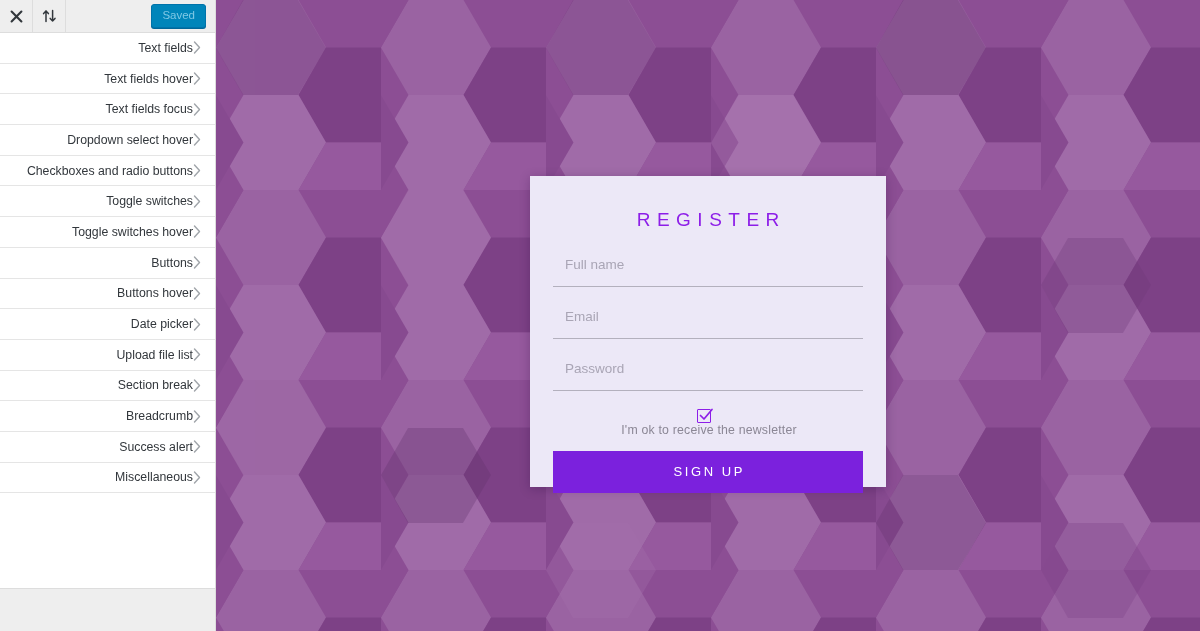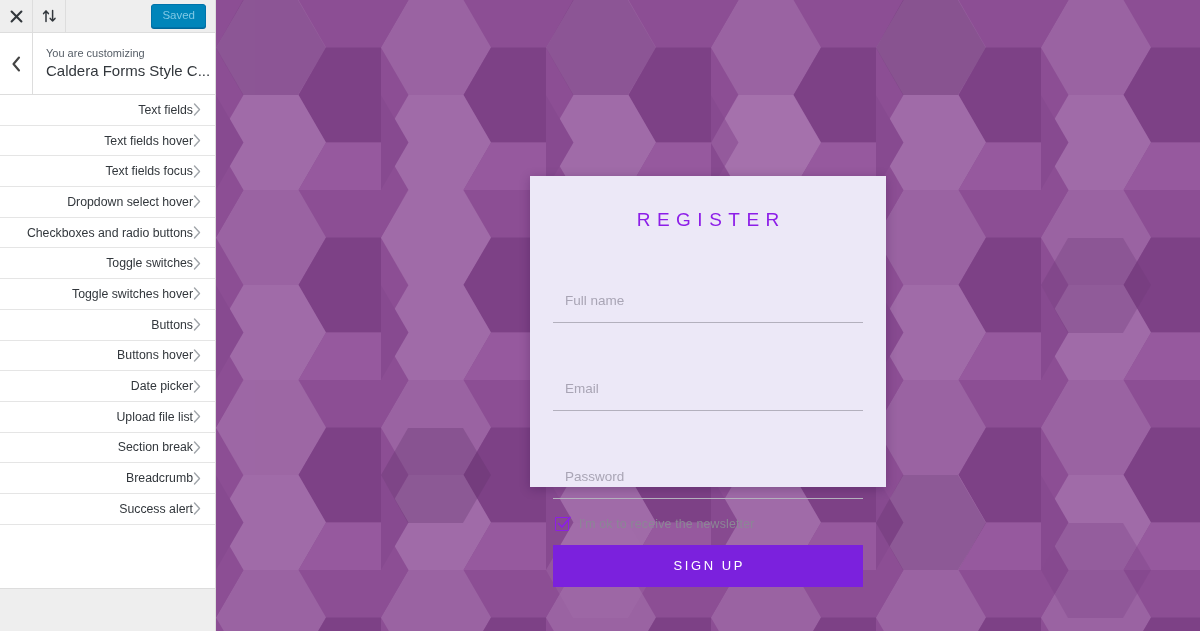--- a/index.html
+++ b/index.html
@@ -171,30 +171,30 @@
   .field input {
     width: 100%;
     border: 0;
     outline: none;
     background: transparent;
     font-size: 13.5px;
     color: #5d5a68;
     font-family: "Liberation Sans", sans-serif;
     padding: 3px 0 4px 12px;
     line-height: 1.4;
-    margin-top: 36px;
   }
   .field input::placeholder { color: #a9a5b5; }
 
   .check-row {
     display: flex;
     align-items: center;
     margin-top: 0;
     margin-bottom: 14px;
     padding-left: 2px;
+    flex-direction: column;
   }
   .checkbox {
     width: 14px;
     height: 14px;
     border: 1.6px solid #8d1ee8;
     border-radius: 1px;
     position: relative;
     margin-right: 10px;
     flex: 0 0 auto;
     background: transparent;
@@ -236,31 +236,20 @@
       <div class="sb-icon-btn">
         <svg width="15" height="14" viewBox="0 0 15 14" aria-hidden="true">
           <path d="M4 12.5 L4 2 M4 2 L1.6 4.6 M4 2 L6.4 4.6" stroke="#32373c" stroke-width="1.5" fill="none" stroke-linecap="round" stroke-linejoin="round"></path>
           <path d="M10.6 1.5 L10.6 12 M10.6 12 L8.2 9.4 M10.6 12 L13 9.4" stroke="#32373c" stroke-width="1.5" fill="none" stroke-linecap="round" stroke-linejoin="round"></path>
         </svg>
       </div>
       <div class="sb-topbar-spacer"></div>
       <button class="saved-btn">Saved</button>
     </div>
 
-    <div class="sb-header">
-      <div class="sb-back">
-        <svg width="11" height="16" viewBox="0 0 11 16" aria-hidden="true">
-          <path d="M8 1.5 L2.5 8 L8 14.5" stroke="#444" stroke-width="2.1" fill="none" stroke-linecap="round" stroke-linejoin="round"></path>
-        </svg>
-      </div>
-      <div class="sb-header-text">
-        <div class="sb-eyebrow">You are customizing</div>
-        <div class="sb-title">Caldera Forms Style C...</div>
-      </div>
-    </div>
 
     <div class="sb-list">
       <div class="sb-item">
         <span class="sb-item-label">Text fields</span>
         <span class="sb-chevron">
           <svg width="8" height="13" viewBox="0 0 8 13">
               <path d="M1.5 1 L6.5 6.5 L1.5 12" stroke="#a0a5aa" stroke-width="1.4" fill="none" stroke-linecap="round" stroke-linejoin="round"></path>
             </svg>
         </span>
       </div>
@@ -355,20 +344,28 @@
       <div class="sb-item">
         <span class="sb-item-label">Breadcrumb</span>
         <span class="sb-chevron">
           <svg width="8" height="13" viewBox="0 0 8 13">
               <path d="M1.5 1 L6.5 6.5 L1.5 12" stroke="#a0a5aa" stroke-width="1.4" fill="none" stroke-linecap="round" stroke-linejoin="round"></path>
             </svg>
         </span>
       </div>
       <div class="sb-item">
         <span class="sb-item-label">Success alert</span>
+        <span class="sb-chevron">
+          <svg width="8" height="13" viewBox="0 0 8 13">
+              <path d="M1.5 1 L6.5 6.5 L1.5 12" stroke="#a0a5aa" stroke-width="1.4" fill="none" stroke-linecap="round" stroke-linejoin="round"></path>
+            </svg>
+        </span>
+      </div>
+      <div class="sb-item">
+        <span class="sb-item-label">Miscellaneous</span>
         <span class="sb-chevron">
           <svg width="8" height="13" viewBox="0 0 8 13">
               <path d="M1.5 1 L6.5 6.5 L1.5 12" stroke="#a0a5aa" stroke-width="1.4" fill="none" stroke-linecap="round" stroke-linejoin="round"></path>
             </svg>
         </span>
       </div>
     </div>
 
     <div class="sb-footer"></div>
   </aside>

